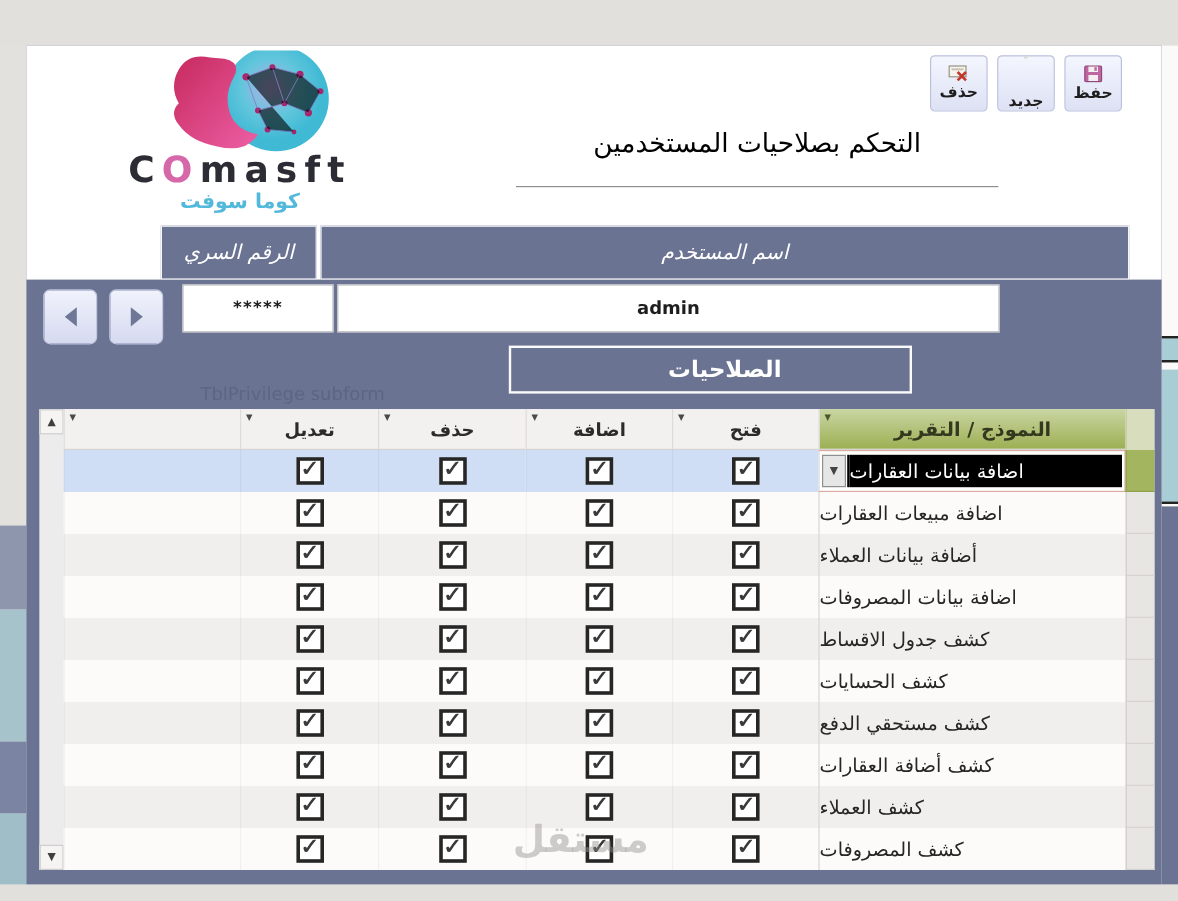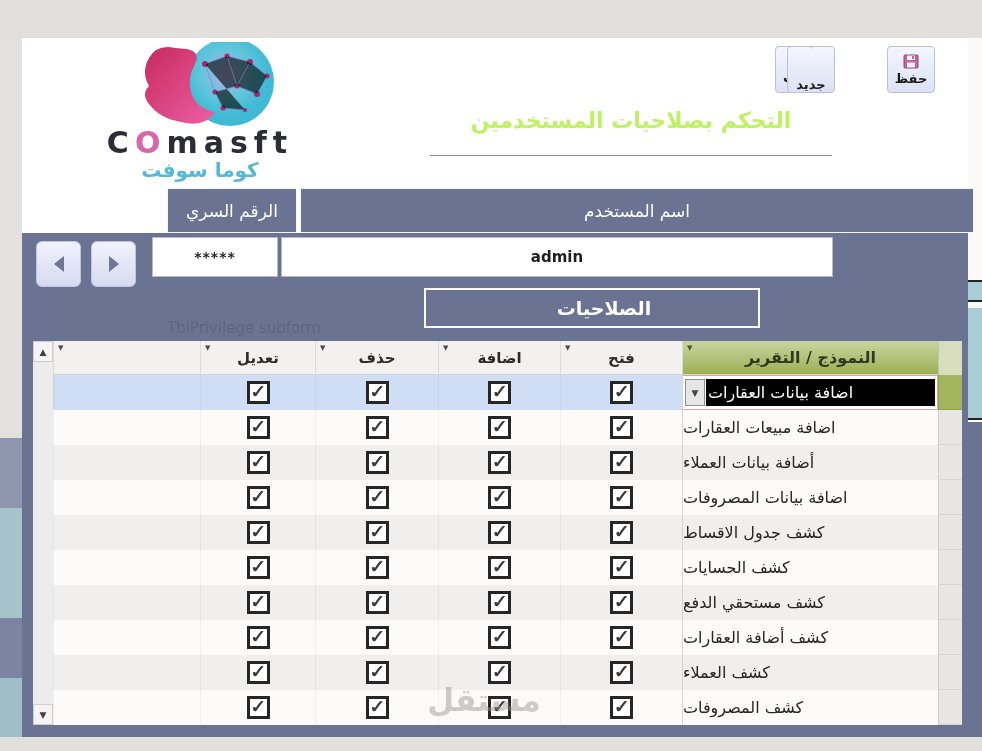--- a/index.html
+++ b/index.html
@@ -17,36 +17,36 @@
 
   
   .win { position:absolute; left:22px; top:38px; width:946px; height:699px; background:#6b7392; }
   .white-zone { position:absolute; left:0; top:0; width:946px; height:195px; background:#ffffff; }
 
   
   .tb-btn { position:absolute; top:8px; width:48px; height:47px;
             background:linear-gradient(#f4f6fe,#dde1f4); border:1px solid #b9bfdc; border-radius:4px;
             display:flex; flex-direction:column; align-items:center; justify-content:center; gap:2px; }
   .tb-btn .lbl { font-size:13px; font-weight:bold; color:#1d1d1d; }
-  #btn-delete { left:753px; } #btn-new { left:765px;gap:28px; } #btn-save { left:865px; }
+  #btn-delete { left:753px; } #btn-new { left:809px;gap:28px; } #btn-save { left:865px; }
 
   
   .logo { position:absolute; left:23px; top:4px; width:310px; height:146px; }
   .logo .art { position:relative; width:100%; height:86px; }
   .logo .brand { font-size:30px; font-weight:bold; color:#2c2c34; letter-spacing:6px; text-align:center; line-height:30px; }
   .logo .brand .o { color:#d667a8; }
-  .logo .brand-ar { font-size:20px; font-weight:bold; color:#53b9da; text-align:center; letter-spacing:2px; }
+  .logo .brand-ar { font-size:17px; font-weight:bold; color:#53b9da; text-align:center; letter-spacing:2px; }
 
   
   .heading { position:absolute; left:408px; top:70px; width:402px; height:48px;
              border-bottom:1px solid #8f8f8f; text-align:center; }
-  .heading .txt { font-size:22px; font-weight:bold; color:#bef264; direction:rtl; }
-
-  
-  .label-bar { position:absolute; left:145px; top:150px; width:807px; height:45px; display:flex; }
+  .heading .txt { font-size:22px; font-weight:normal; color:#000000; direction:rtl; }
+
+  
+  .label-bar { position:absolute; left:112px; top:150px; width:807px; height:45px; display:flex;font-style:italic; }
   .label-cell { background:#6b7392; border:1px solid #f5f5f8; color:#fff; font-size:17px;
                 display:flex; align-items:center; justify-content:center; direction:rtl; }
   .label-pass { width:130px; }
   .label-user { width:674px; margin-left:3px; }
 
   
   .inp { position:absolute; top:199px; height:40px; background:#fff; border:1px solid #b9b9bd;
          display:flex; align-items:center; justify-content:center; font-weight:bold; color:#1e1e1e; }
   #inp-pass { left:130px; width:126px; font-size:14px; letter-spacing:1px; }
   #inp-user { left:259px; width:552px; font-size:15px; }

